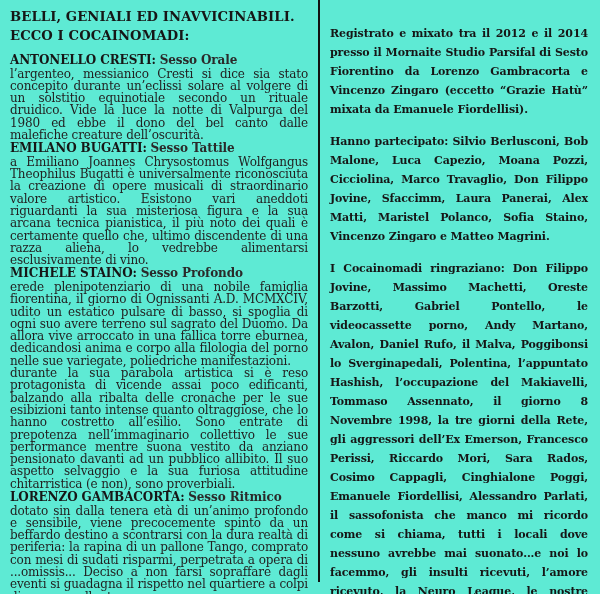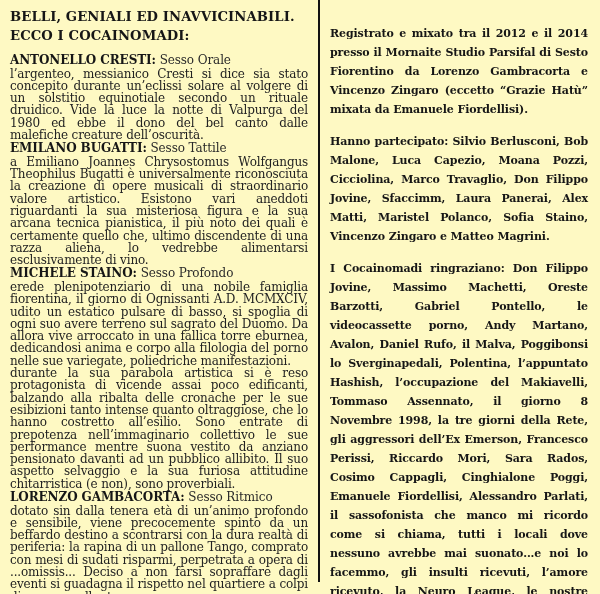--- a/index.html
+++ b/index.html
@@ -4,21 +4,21 @@
 <style>
   html, body {
     margin: 0; padding: 0;
     width: 600px; height: 594px;
     overflow: hidden;
     background: #ffffff;
   }
   .page {
     position: relative;
     width: 600px; height: 594px;
-    background: #fef9c3;
+    background: #5eead4;
     color: #161616;
     font-family: "DejaVu Serif", serif;
     overflow: hidden;
   }
   
   .col-left {
     position: absolute;
     left: 10px; top: 8px;
     width: 298px;
   }
@@ -29,21 +29,21 @@
     font-weight: bold;
     letter-spacing: 0.1px;
   }
   .member-head {
     font-size: 12px;
     line-height: 14.5px;
     letter-spacing: -0.1px;
     white-space: nowrap;
   }
   .member-name { font-weight: bold; }
-  .member-role { font-weight: normal; color: #2a2a2a; text-align: right; }
+  .member-role { font-weight: bold; color: #2a2a2a; text-align: right; }
   .member-bio {
     margin: 0;
     font-size: 12px;
     line-height: 12.3px;
     letter-spacing: -0.15px;
     text-align: justify;
     color: #222222;
   }
   
   .divider {

